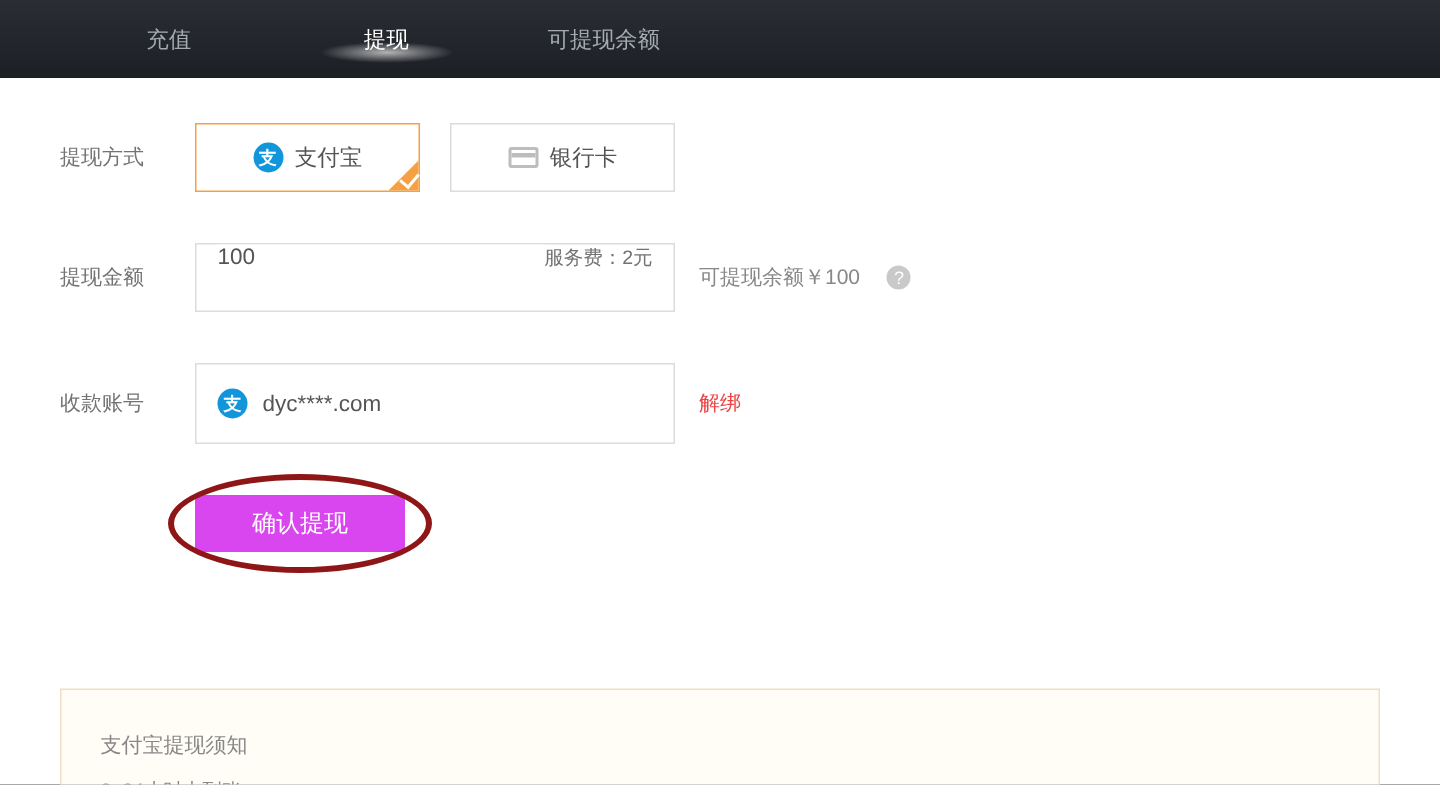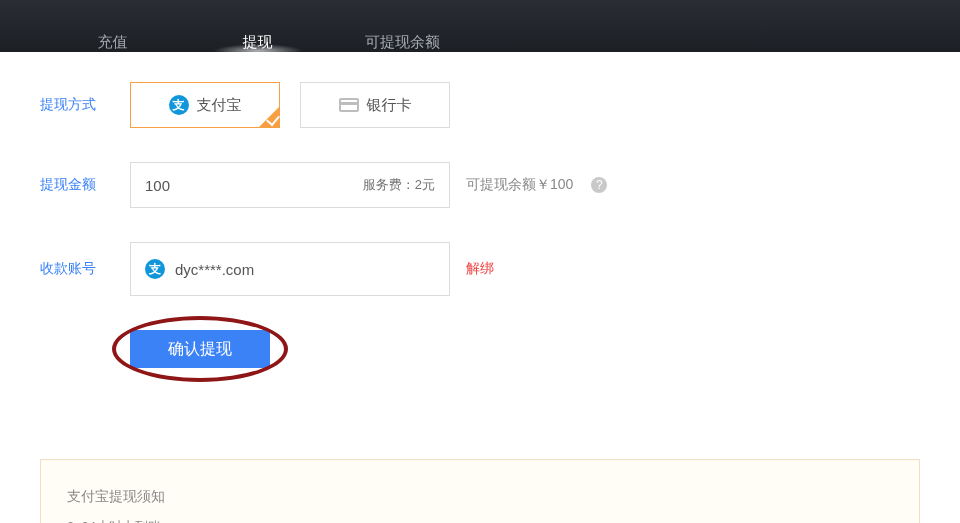--- a/index.html
+++ b/index.html
@@ -1,45 +1,45 @@
 <!DOCTYPE html>
 <html><head>
 <meta charset="utf-8">
 <style>
   * { margin: 0; padding: 0; box-sizing: border-box; }
   body { font-family: "Microsoft YaHei", Arial, sans-serif; font-size: 14px; color: #333; background: #1a1a1a; width: 960px; height: 523px; overflow: hidden; position: relative; }
 
-  .tabbar { height: 52px; background: linear-gradient(180deg,#2a2e34 0%,#1c1f24 100%); display: flex; align-items: flex-end; padding: 0 40px; }
+  .tabbar { height: 52px; background: linear-gradient(180deg,#2a2e34 0%,#1c1f24 100%); display: flex; align-items: center; padding: 0 40px; }
   .tab { width: 145px; display: flex; align-items: center; justify-content: center; color: #a5aab0; font-size: 15px; cursor: pointer; position: relative; }
   .tab.active { color: #fff; font-weight: 500; }
   .glow { position:absolute; left:50%; bottom:-6px; transform:translateX(-50%); width:90px; height:14px; background:radial-gradient(ellipse at center, rgba(255,255,255,0.65) 0%, rgba(255,255,255,0) 70%); pointer-events:none; }
 
   .panel { background:#fff; margin:0; padding:30px 40px 0 40px; height:471px; position:relative; }
   .row { display:flex; align-items:center; margin-bottom:34px; }
-  .row-label { width:90px; color:#3b82f6; font-size:14px;font-family:Liberation Serif, serif; }
+  .row-label { width:90px; color:#737373; font-size:14px;font-family:Liberation Serif, serif; }
   .methods { display:flex; gap:20px; }
   .method-card { width:150px; height:46px; border:1px solid #dcdcdc; background:#fff; display:flex; align-items:center; justify-content:center; gap:8px; font-size:15px; color:#555; cursor:pointer; position:relative; }
   .method-card.selected { border-color:#f7a043; }
   .corner { position:absolute; right:0; bottom:0; width:0; height:0; border-left:20px solid transparent; border-bottom:20px solid #f7a043; }
   .corner::after { content:""; position:absolute; right:2px; bottom:-18px; width:6px; height:10px; border-right:2px solid #fff; border-bottom:2px solid #fff; transform:rotate(40deg); }
   .alipay-badge { width:20px; height:20px; border-radius:50%; background:#1296db; color:#fff; display:flex; align-items:center; justify-content:center; font-size:12px; font-weight:700; }
   .card-icon { width:20px; height:14px; border:2px solid #bdbdbd; border-radius:2px; position:relative; }
   .card-icon::before { content:""; position:absolute; left:0; right:0; top:2px; height:3px; background:#bdbdbd; }
 
-  .amount-box { width:320px; height:46px; border:1px solid #dcdcdc; display:flex; align-items:center; padding:0 14px; }
+  .amount-box { width:320px; height:46px; border:1px solid #dcdcdc; display:flex; align-items:flex-start; padding:0 14px; }
   .amount-input { flex:1; border:none; outline:none; font-size:15px; color:#555; }
   .fee { color:#737373; font-size:13px; }
   .balance { margin-left:16px; color:#888; font-size:14px; display:flex; align-items:center; gap:18px; }
   .q { width:16px; height:16px; border-radius:50%; background:#c9c9c9; color:#fff; font-size:12px; display:flex; align-items:center; justify-content:center; }
 
   .account-box { width:320px; height:54px; border:1px solid #dcdcdc; display:flex; align-items:center; padding:0 14px; gap:10px; font-size:15px; color:#555; }
   .unbind { margin-left:16px; color:#ef4444; cursor:pointer; font-size:14px; }
 
   .submit-row { margin-left:90px; position:relative; }
-  .submit-btn { background:#3b82f6; color:#fff; border:none; width:140px; height:38px; font-size:16px; cursor:pointer; }
+  .submit-btn { background:#d946ef; color:#fff; border:none; width:140px; height:38px; font-size:16px; cursor:pointer; }
   .highlight-oval { position:absolute; left:-18px; top:-14px; width:176px; height:66px; border:4px solid #8e1616; border-radius:50%/50%; pointer-events:none; }
 
   .notice-box { border:1px solid #eee0c0; background:#fffdf5; padding:22px 26px; color:#888; line-height:2; font-size:13px; position:absolute; left:40px; right:40px; bottom:-40px; }
   .notice-title { color:#888; font-size:14px; margin-bottom:4px; }
 </style>
 </head>
 <body>
 
 <div class="tabbar">
   <div class="tab">充值</div>

